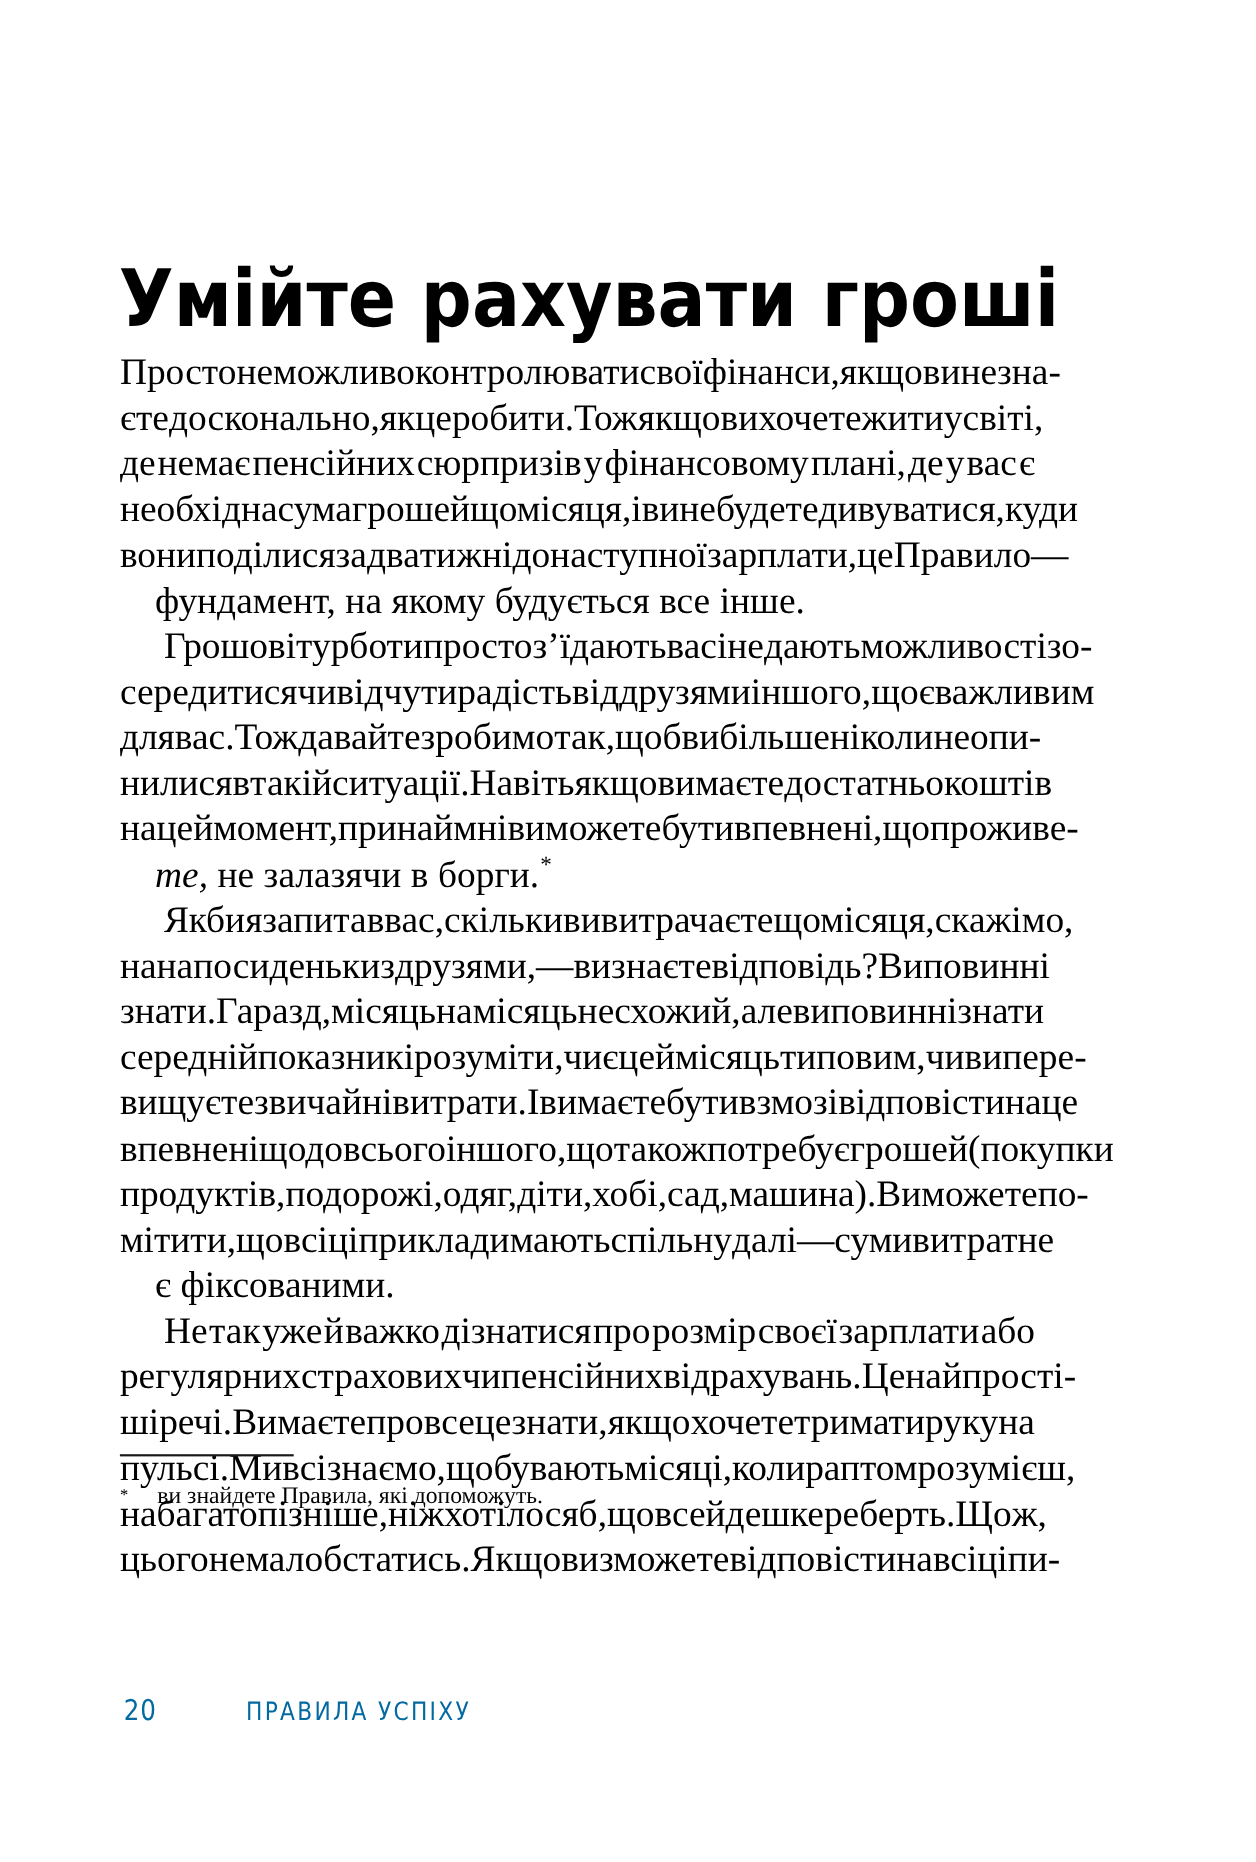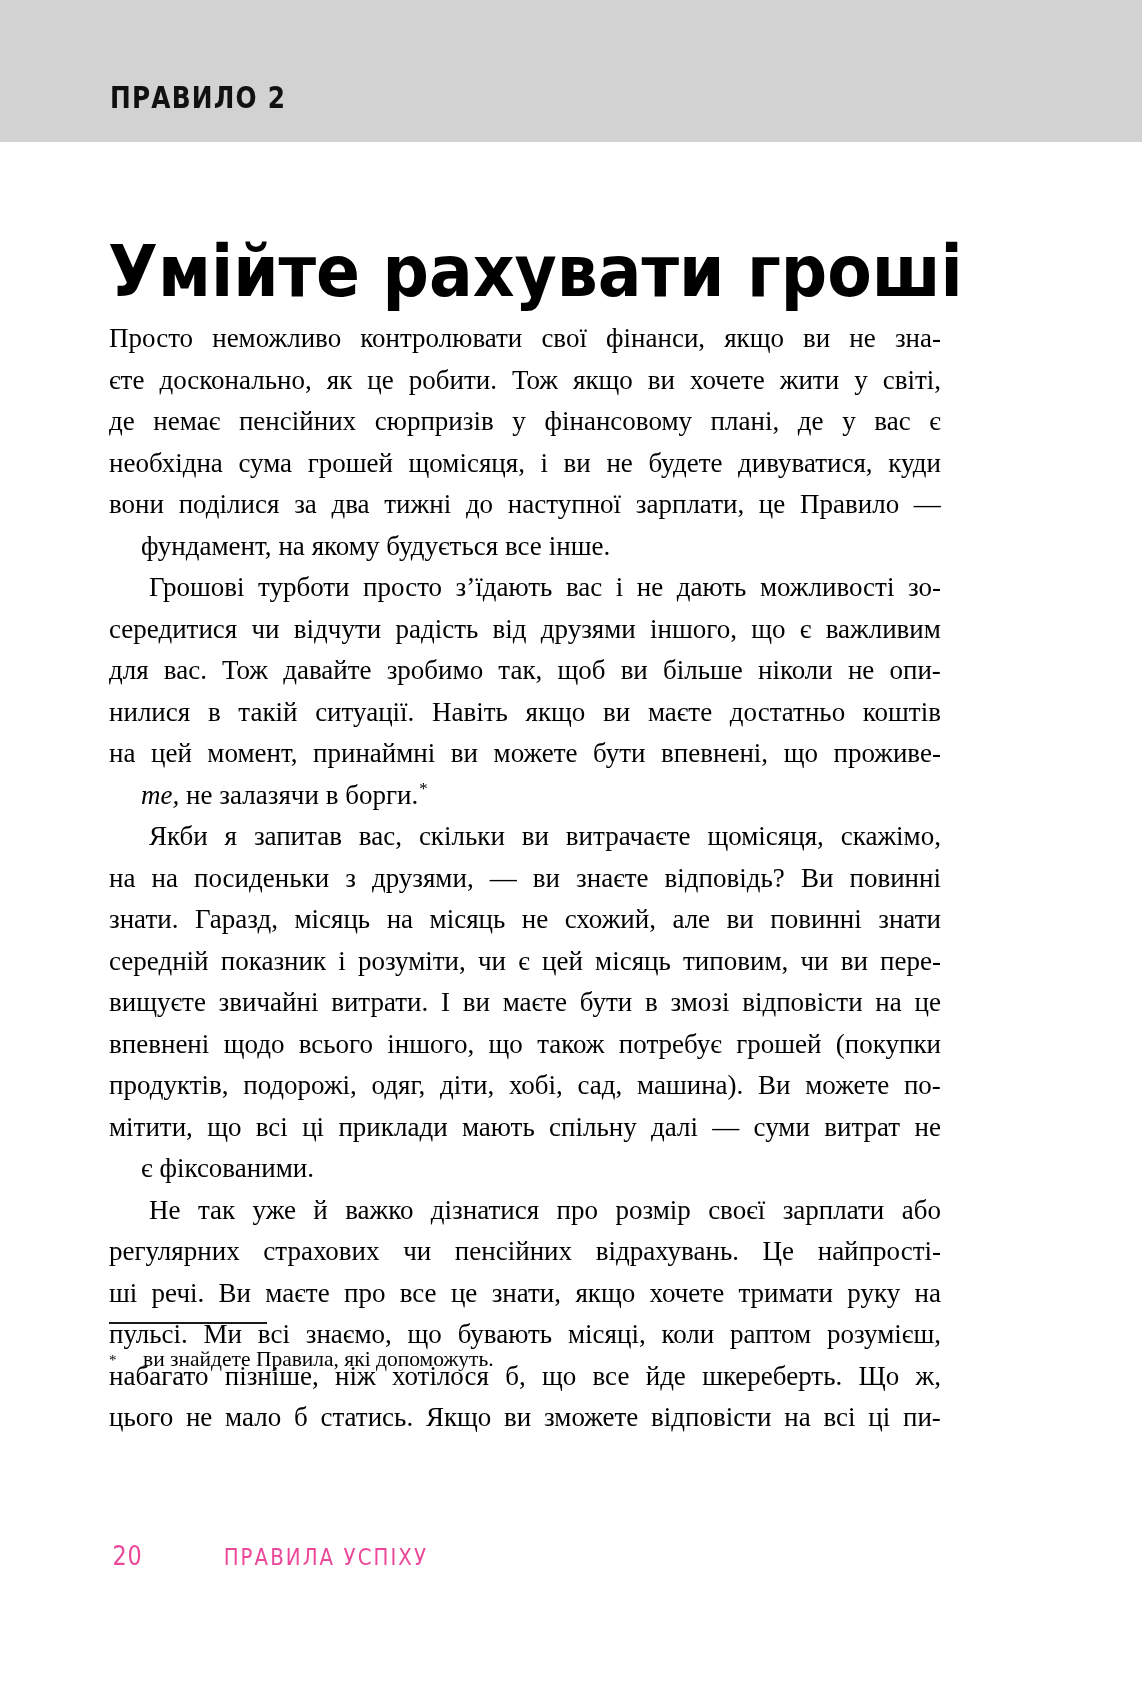--- a/index.html
+++ b/index.html
@@ -62,21 +62,21 @@
   
   .text-column {
     position: absolute;
     left: 109px;
     top: 318px;
     width: 832px;
   }
 
   .body-par {
     margin: 0;
-    font-size: 27px;
+    font-size: 34px;
     line-height: 41.5px;
     text-align: justify;
     text-justify: inter-word;
     hyphens: none;
     -webkit-hyphens: none;
     word-spacing: 0.1px;
   }
 
   .body-par .it {
     font-style: italic;
@@ -148,21 +148,21 @@
   }
 
   
   .footer {
     position: absolute;
     left: 110px;
     top: 1541px;
     display: flex;
     align-items: baseline;
     font-family: "DejaVu Sans", "Liberation Sans", sans-serif;
-    color: #ec4899;
+    color: #0369a1;
   }
 
   .folio {
     font-size: 26px;
     font-weight: 400;
     letter-spacing: 1px;
     transform: scaleX(0.86);
     transform-origin: left baseline;
   }
 
@@ -174,23 +174,20 @@
     transform: scaleX(0.86);
     transform-origin: left baseline;
     white-space: nowrap;
   }
 </style>
 </head>
 <body>
 
 <div class="page">
 
-  <div class="header-band">
-    <div class="rule-label">ПРАВИЛО 2</div>
-  </div>
 
   <h1 class="chapter-title">Умійте рахувати гроші</h1>
 
   <div class="text-column">
 
     <p class="body-par">
       <span class="jline">
           <span>Просто</span>
           <span>неможливо</span>
           <span>контролювати</span>

